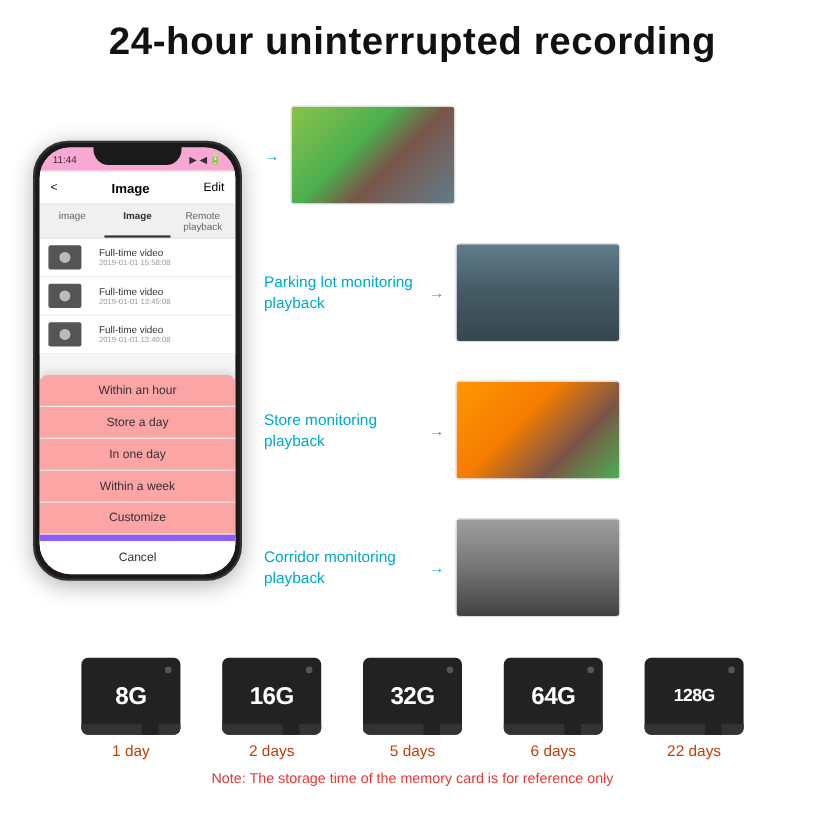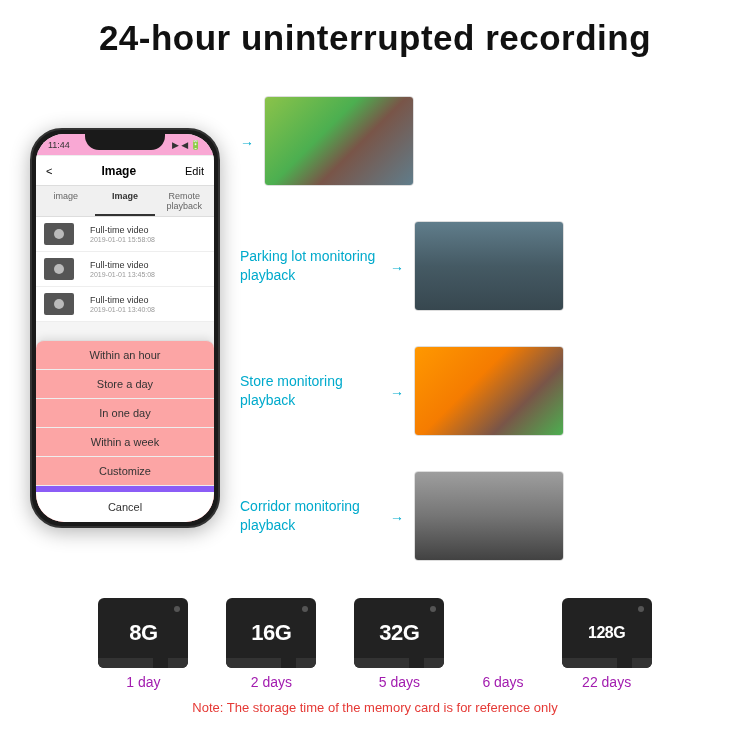--- a/index.html
+++ b/index.html
@@ -323,21 +323,21 @@
       position: absolute;
       bottom: 0;
       right: 20px;
       width: 15px;
       height: 10px;
       background: #222;
     }
 
     .sd-days {
       font-size: 14px;
-      color: #a21caf;
+      color: #c2410c;
     }
 
     .sd-note {
       text-align: center;
       font-size: 13px;
       color: #e53935;
       margin-top: 10px;
       padding: 0 10px;
     }
   </style>
@@ -470,20 +470,26 @@
       <div class="sd-card">
         <span class="sd-card-label">32G</span>
         <div class="sd-card-notch">
           <div class="sd-card-notch-cut"></div>
         </div>
       </div>
       <div class="sd-days">5 days</div>
     </div>
 
     <div class="sd-card-item">
+      <div class="sd-card">
+        <span class="sd-card-label">64G</span>
+        <div class="sd-card-notch">
+          <div class="sd-card-notch-cut"></div>
+        </div>
+      </div>
       <div class="sd-days">6 days</div>
     </div>
 
     <div class="sd-card-item">
       <div class="sd-card">
         <span class="sd-card-label" style="font-size:16px;">128G</span>
         <div class="sd-card-notch">
           <div class="sd-card-notch-cut"></div>
         </div>
       </div>

